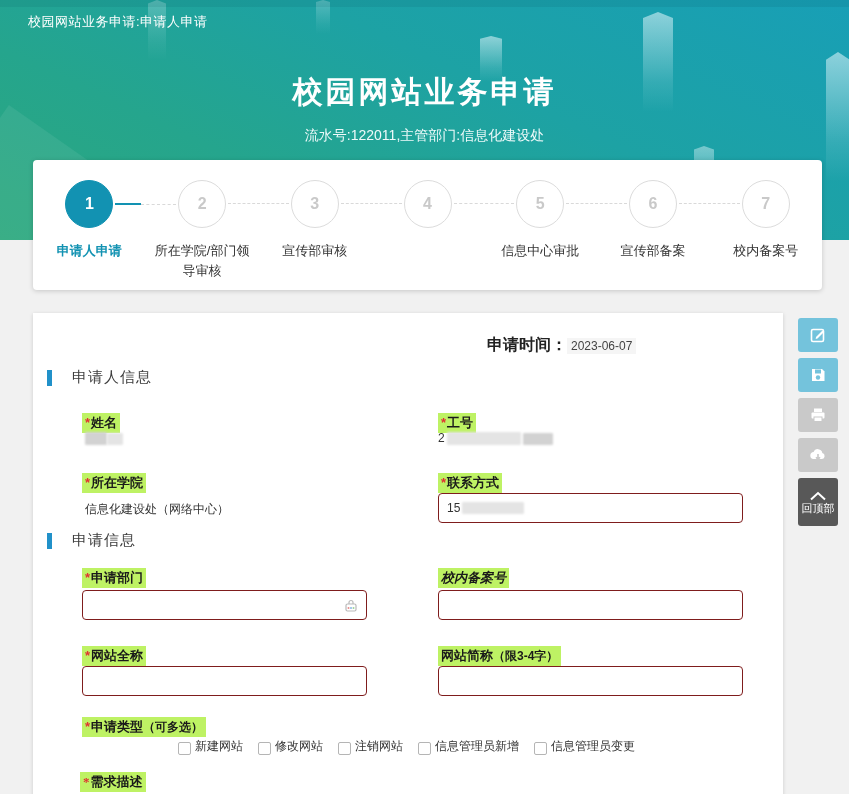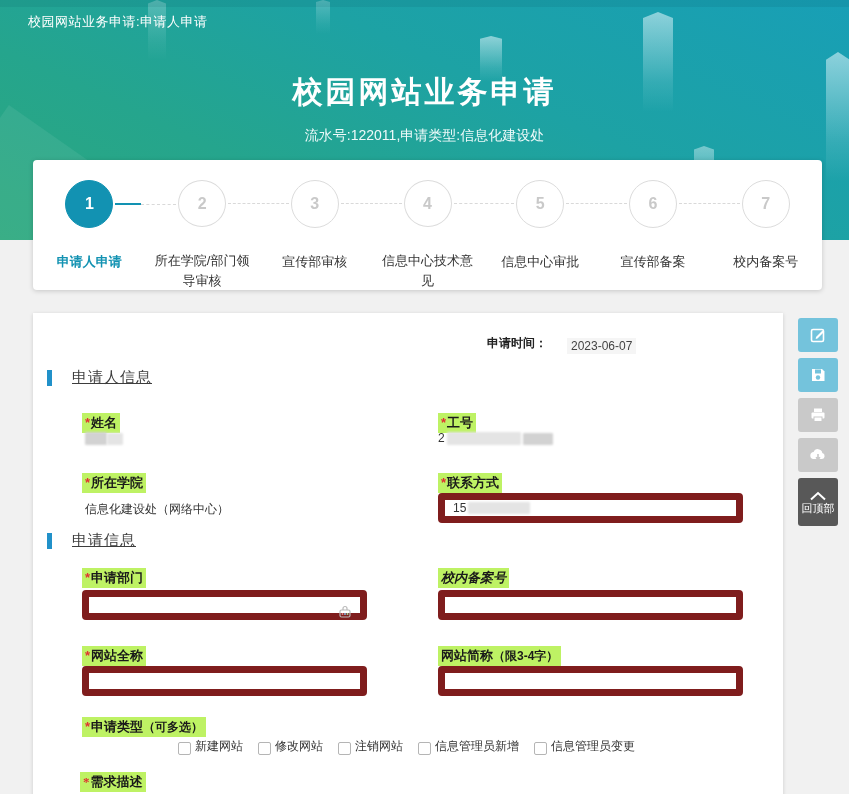--- a/index.html
+++ b/index.html
@@ -52,65 +52,65 @@
   .step { flex: 1; position: relative; display: flex; flex-direction: column; align-items: center; }
   .step-circle {
     width: 48px; height: 48px; border-radius: 50%;
     border: 1px solid #dcdcdc; background: #fff;
     color: #c9c9c9; font-size: 16px; font-weight: bold;
     display: flex; align-items: center; justify-content: center;
     position: relative; z-index: 2;
   }
   .step.active .step-circle { background: #1292b2; border-color: #1292b2; color: #fff; }
   .step-label {
-    margin-top: 24px; font-size: 13px; color: #333; text-align: center;
+    margin-top: 13px; font-size: 13px; color: #333; text-align: center;
     line-height: 1.5; max-width: 102px;
   }
   .step.active .step-label { color: #1292b2; font-weight: bold; }
   .connector {
     position: absolute; top: 23px; right: calc(50% + 26px);
     width: calc(100% - 52px); height: 0;
     border-top: 1px dashed #d9d9d9; z-index: 1;
   }
   .connector.first { border-top: none; display: flex; }
   .connector.first .seg-solid { width: 42%; border-top: 2px solid #1292b2; }
   .connector.first .seg-dash  { flex: 1; border-top: 1px dashed #d9d9d9; margin-top: 1px; }
 
   
   .form-card {
     position: absolute; left: 33px; top: 313px; width: 750px; height: 560px;
     background: #ffffff; box-shadow: 0 1px 4px rgba(0,0,0,0.15); z-index: 2;
   }
   .apply-time-label {
     position: absolute; left: 454px; top: 22px;
-    font-size: 12px; font-weight: bold; color: #222;
+    font-size: 16px; font-weight: bold; color: #222;
   }
   .apply-time-value {
     position: absolute; left: 534px; top: 25px;
     font-size: 12px; color: #444; background: #f5f5f5; padding: 1px 4px;
   }
   .section-h { position: absolute; left: 14px; display: flex; align-items: center; }
   .section-bar { width: 5px; height: 16px; background: #2191c9; margin-right: 20px; }
-  .section-title { font-size: 15px; color: #3d3d3d; letter-spacing: 1px; text-decoration: underline; }
+  .section-title { font-size: 15px; color: #3d3d3d; letter-spacing: 1px; }
 
   .f-label {
     position: absolute; font-size: 13px; font-weight: bold; color: #1a1a1a;
     background: #bef264; padding: 1px 3px; white-space: nowrap;
   }
   .f-label .req { color: #e03131; margin-right: 1px; font-weight: bold; }
   .f-label .hint { font-size: 12px; margin-top: 44px; }
   .f-static { position: absolute; font-size: 12px; color: #333; }
   .chip {
     display: inline-block; background: #d2d2d2; border-radius: 1px;
     filter: blur(1.2px); vertical-align: middle;
   }
   .chip.light { background: #e4e4e4; }
   .f-input {
     position: absolute; height: 30px; background: #fff;
-    border: 7px solid #7f1d1d; border-radius: 4px;
+    border: 1px solid #7f1d1d; border-radius: 4px;
     display: flex; align-items: center; padding: 6px 8px;
     font-size: 12px; color: #333;
   }
   .f-input .picker-ic { position: absolute; right: 7px; top: 7px; }
 
   .cb-row { position: absolute; left: 145px; top: 425px; display: flex; gap: 15px; }
   .cb-item { display: flex; align-items: flex-end; cursor: pointer; }
   .cb-box {
     width: 13px; height: 13px; border: 1px solid #b5b5b5; border-radius: 2px;
     background: #fff; margin-right: 4px; flex: 0 0 auto;
@@ -140,21 +140,21 @@
   <div class="pillar" style="left:826px; top:52px; width:24px; height:130px;"></div>
   <div class="pillar" style="left:148px; top:0px; width:18px; height:60px; opacity:.5;"></div>
   <div class="pillar" style="left:316px; top:0px; width:14px; height:34px; opacity:.5;"></div>
   <div class="facet" style="left:-40px; top:140px; width:160px; height:120px; transform:rotate(35deg);"></div>
   <div class="facet" style="left:150px; top:215px; width:70px; height:40px; transform:rotate(-12deg); background:rgba(255,255,255,0.18); clip-path:polygon(50% 0,100% 100%,0 100%);"></div>
   <div class="hero-topstrip"></div>
 </div>
 
 <div class="topbar-title">校园网站业务申请:申请人申请</div>
 <h1 class="hero-title">校园网站业务申请</h1>
-<div class="hero-sub">流水号:122011,申请类型:信息化建设处</div>
+<div class="hero-sub">流水号:122011,主管部门:信息化建设处</div>
 
 <div class="steps-card">
   <div class="step active">
     <div class="step-circle">1</div>
     <div class="step-label">申请人申请</div>
   </div>
   <div class="step">
     <div class="connector first">
         <span class="seg-solid"></span>
         <span class="seg-dash"></span>
@@ -163,21 +163,20 @@
     <div class="step-label">所在学院/部门领导审核</div>
   </div>
   <div class="step">
     <div class="connector"></div>
     <div class="step-circle">3</div>
     <div class="step-label">宣传部审核</div>
   </div>
   <div class="step">
     <div class="connector"></div>
     <div class="step-circle">4</div>
-    <div class="step-label">信息中心技术意见</div>
   </div>
   <div class="step">
     <div class="connector"></div>
     <div class="step-circle">5</div>
     <div class="step-label">信息中心审批</div>
   </div>
   <div class="step">
     <div class="connector"></div>
     <div class="step-circle">6</div>
     <div class="step-label">宣传部备案</div>

